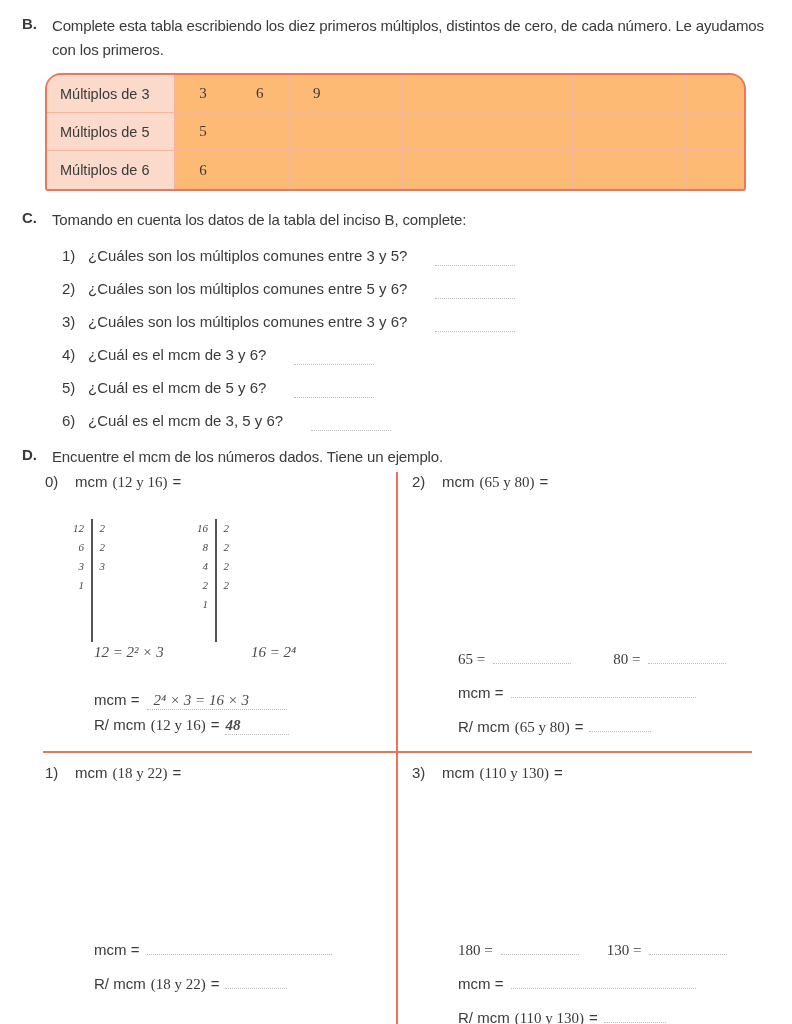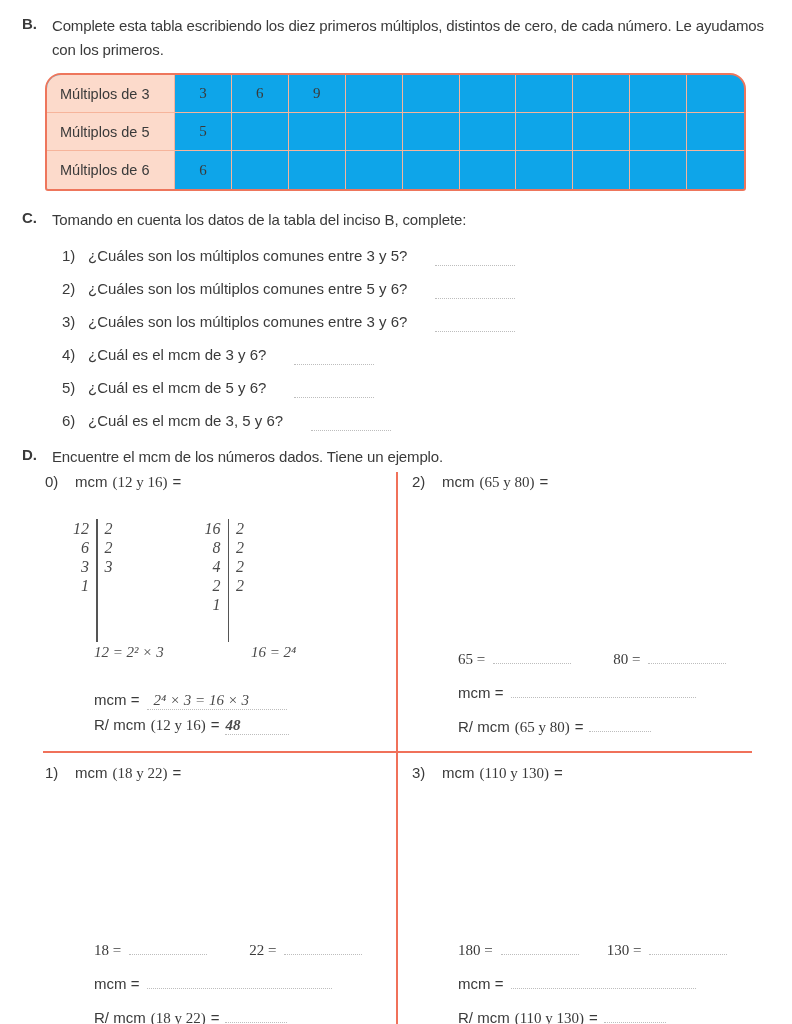--- a/index.html
+++ b/index.html
@@ -21,21 +21,21 @@
   
   .sec{position:relative;}
   .sec-head{display:flex;align-items:flex-start;padding-left:22px;}
   .sec-label{font-weight:bold;width:30px;flex:0 0 30px;line-height:20px;}
   .sec-instruction{max-width:722px;line-height:24px;letter-spacing:-0.15px;}
   
   .mtable-wrap{
     margin:11px 0 0 45px;width:701px;
     border:2.5px solid var(--table-border);
     border-radius:16px 16px 3px 3px;
-    overflow:hidden;background:#0ea5e9;
+    overflow:hidden;background:#fdba74;
   }
   .mtable{display:grid;grid-template-columns:128px repeat(10,1fr);}
   .mcell{
     height:38px;border-right:1px solid var(--table-grid);
     border-bottom:1px solid var(--table-grid);
     display:flex;align-items:center;justify-content:center;
     font-family:"Liberation Serif","DejaVu Serif",serif;font-size:15px;
   }
   .mcell:nth-child(11n){border-right:none;}
   .mhead{
@@ -62,21 +62,21 @@
   .q2{left:412px;top:0;width:372px;height:272px;}
   .q1{left:45px;top:291px;width:340px;height:272px;}
   .q3{left:412px;top:291px;width:372px;height:272px;}
   .p-title{display:flex;align-items:baseline;line-height:20px;}
   .p-num{width:30px;flex:0 0 30px;}
   .ser{font-family:"Liberation Serif","DejaVu Serif",serif;}
   .p-title .gap{display:inline-block;width:5px;}
   
   .trees{display:flex;margin:27px 0 0 28px;gap:92px;}
   .tree{display:flex;align-items:stretch;color:var(--tree);
-        font-family:"Liberation Serif","DejaVu Serif",serif;font-style:italic;font-size:16px;}
+        font-family:"Liberation Serif","DejaVu Serif",serif;font-style:italic;font-size:11px;}
   .tree .tl{display:flex;flex-direction:column;align-items:flex-end;padding-right:7px;padding-bottom:28px;}
   .tree .bar{width:1.5px;background:#555;}
   .tree .tr{display:flex;flex-direction:column;align-items:flex-start;padding-left:7px;}
   .tree span{line-height:19px;}
   
   .ans-block{position:absolute;left:16px;top:172px;padding-left:30px;width:100%;}
   .ans-block.prob{top:176px;}
   .ans-line{display:flex;align-items:baseline;height:20px;margin-bottom:16px;}
   .ans-block.prob .ans-line{margin-bottom:14px;}
   .ital{font-family:"Liberation Serif","DejaVu Serif",serif;font-style:italic;color:var(--tree);}
@@ -287,27 +287,20 @@
         <div class="p-title">
           <span class="p-num">1)</span>
           <span>mcm</span>
             <span class="gap"></span>
           <span class="ser">(18 y 22)</span>
             <span class="gap"></span>
           <span>=</span>
         </div>
         <div class="ans-block prob" style="padding-left:33px;">
           <div class="ans-line">
-            <span class="ser">18 =</span>
-            <span class="blank pair-blank"></span>
-            <span class="pair-gap"></span>
-            <span class="ser">22 =</span>
-            <span class="blank pair-blank"></span>
-          </div>
-          <div class="ans-line">
             <span>mcm =</span>
             <span class="blank mcm-blank-empty"></span>
           </div>
           <div class="ans-line">
             <span>R/ mcm</span>
               <span class="lbl-gap"></span>
             <span class="ser">(18 y 22)</span>
               <span class="lbl-gap"></span>
             <span>=</span>
             <span class="blank res-blank-empty"></span>

